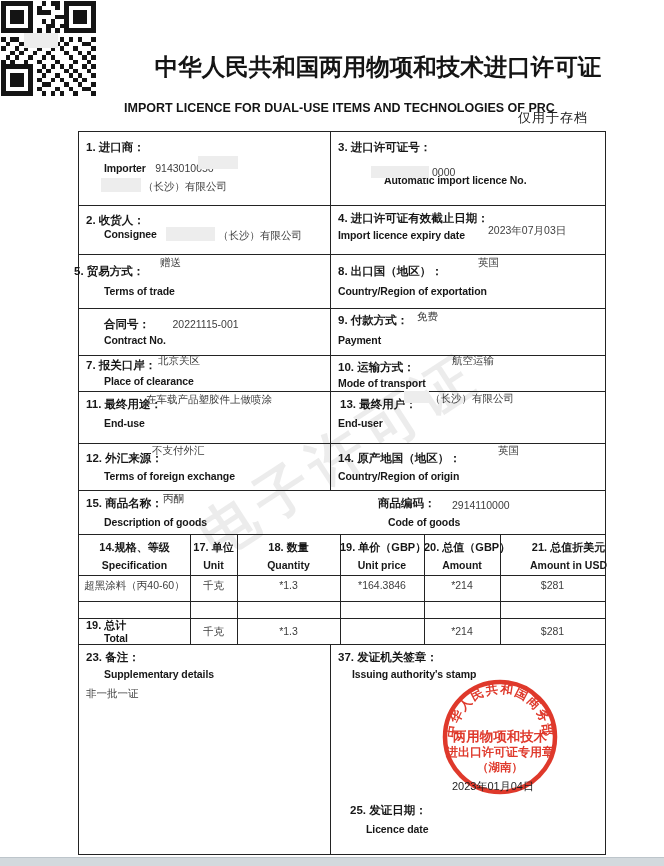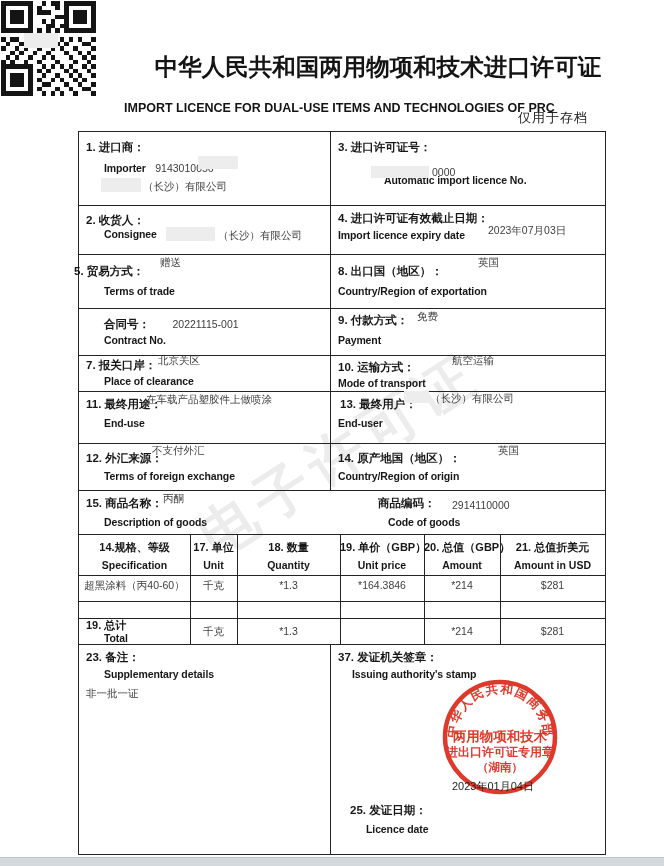--- a/index.html
+++ b/index.html
@@ -154,21 +154,21 @@
       <div class="l2">Quantity</div>
   </div>
   <div class="t cc ghead" style="left:340px;top:538px;width:84px;">
     <div>19. 单价（GBP）</div>
       <div class="l2">Unit price</div>
   </div>
   <div class="t cc ghead" style="left:424px;top:538px;width:76px;">
     <div>20. 总值（GBP）</div>
       <div class="l2">Amount</div>
   </div>
-  <div class="t cc ghead" style="left:500px;top:538px;width:105px;">
+  <div class="t cc ghead" style="left:516px;top:538px;width:105px;">
     <div>21. 总值折美元</div>
       <div class="l2">Amount in USD</div>
   </div>
 
   <div class="t cc val" style="left:79px;top:579px;width:111px;">超黑涂料（丙40-60）</div>
   <div class="t cc val" style="left:190px;top:579px;width:47px;">千克</div>
   <div class="t cc val" style="left:237px;top:579px;width:103px;">*1.3</div>
   <div class="t cc val" style="left:340px;top:579px;width:84px;">*164.3846</div>
   <div class="t cc val" style="left:424px;top:579px;width:76px;">*214</div>
   <div class="t cc val" style="left:500px;top:579px;width:105px;">$281</div>

